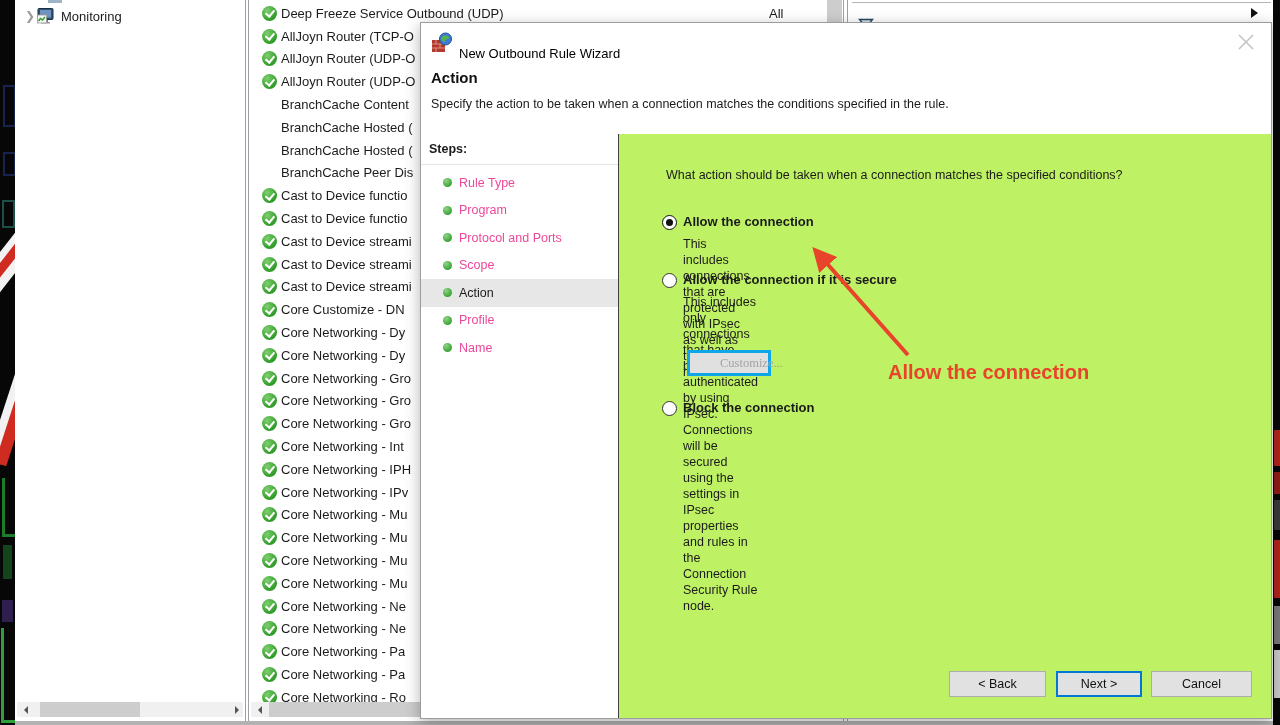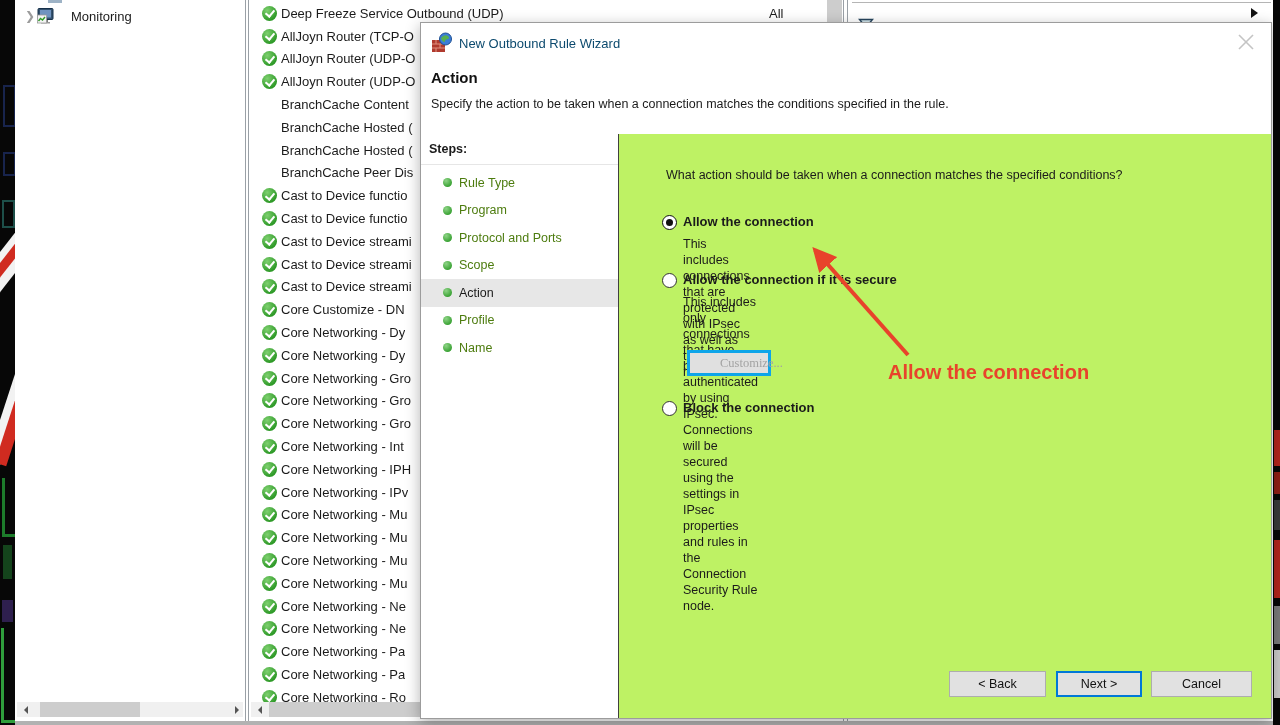--- a/index.html
+++ b/index.html
@@ -12,21 +12,21 @@
   #left-strip{left:0;width:15px;}
   #right-strip{left:1273px;width:7px;}
   .frag{position:absolute;}
 
   
   .mmc{position:absolute;left:15px;top:0;width:1258px;height:725px;background:#fff;}
 
   .tree-panel{position:absolute;left:0;top:0;width:230px;height:721px;background:#fff;border-right:1px solid #9aa0a6;}
   .tree-item{position:absolute;left:0;top:6px;height:20px;display:flex;align-items:center;cursor:default;}
   .chev{color:#9b9b9b;font-size:12px;width:12px;margin-left:10px;}
-  .tree-label{font-size:13px;margin-left:16px;}
+  .tree-label{font-size:13px;margin-left:6px;}
 
   .list-panel{position:absolute;left:233px;top:0;width:594px;height:721px;background:#fff;border-left:1px solid #9aa0a6;border-right:1px solid #9aa0a6;overflow:hidden;}
   #rules-rows{position:absolute;left:0;top:2px;width:100%;}
   .lrow{position:relative;height:22.8px;display:flex;align-items:center;font-size:13px;white-space:nowrap;}
   .check{width:15px;height:15px;border-radius:50%;margin-left:13px;margin-right:4px;flex:0 0 15px;
          background:radial-gradient(circle at 35% 30%,#7ed06f,#2f9a28 70%);position:relative;}
   .check.off{background:transparent;}
   .check:not(.off)::after{content:"";position:absolute;left:4.5px;top:2.5px;width:4px;height:7px;
          border-right:2px solid #fff;border-bottom:2px solid #fff;transform:rotate(40deg);}
   .rname{overflow:hidden;}
@@ -46,33 +46,33 @@
   .filter-row{position:absolute;left:0;top:4px;width:100%;height:30px;display:flex;align-items:flex-end;}
   .filter-label{font-size:13px;margin-left:8px;}
   .submenu-arrow{position:absolute;right:10px;top:4px;width:0;height:0;
                  border:5px solid transparent;border-left:7px solid #111;}
   .statusbar{position:absolute;left:0;top:721px;width:1258px;height:4px;background:#b2b2b2;}
 
   
   .wizard{position:absolute;left:420px;top:22px;width:850px;height:695px;background:#f0f0f0;
           border:1px solid #9c9c9c;box-shadow:0 4px 14px rgba(0,0,0,.3);z-index:10;}
   .wiz-header{position:absolute;left:0;top:0;width:100%;height:111px;background:#fff;border-bottom:1px solid #e0e0e0;}
-  .wiz-title{position:absolute;left:38px;top:13px;font-size:13px;color:#0c4a6e;}
+  .wiz-title{position:absolute;left:38px;top:23px;font-size:13px;color:#000000;}
   .wiz-close{position:absolute;right:14px;top:8px;width:22px;height:22px;cursor:default;}
   .wiz-heading{position:absolute;left:10px;top:46px;font-size:15px;font-weight:bold;color:#111;}
   .wiz-desc{position:absolute;left:10px;top:74px;font-size:12.5px;}
 
   .steps-panel{position:absolute;left:0;top:111px;width:197px;height:584px;background:#fff;border-right:7px solid #404040;}
   .steps-label{position:absolute;left:8px;top:8px;font-size:12.5px;font-weight:bold;}
   .steps-sep{position:absolute;left:0;right:0;top:30px;border-top:1px solid #e6e6e6;}
   #steps-list{position:absolute;left:0;top:35px;width:100%;}
   .step{position:relative;height:27.5px;display:flex;align-items:center;}
   .step .bullet{width:9px;height:9px;border-radius:50%;margin-left:22px;margin-right:7px;
                 background:radial-gradient(circle at 35% 30%,#8fd487,#36a030 75%);}
-  .step .slabel{font-size:12.5px;color:#4d7c0f;}
+  .step .slabel{font-size:12.5px;color:#ec4899;}
   .step.active{background:#e7e7e7;}
   .step.active .slabel{color:#1a1a1a;}
 
   .wiz-content{position:absolute;left:198px;top:111px;width:652px;height:584px;background:#bef264;}
   .question{position:absolute;left:47px;top:34px;font-size:12.5px;}
   .option{position:absolute;left:43px;}
   .radio{position:absolute;left:0;top:1px;width:13px;height:13px;border:1px solid #333;border-radius:50%;background:#fff;}
   .radio.selected{border-color:#111;}
   .radio.selected::after{content:"";position:absolute;left:3px;top:3px;width:7px;height:7px;border-radius:50%;background:#111;}
   .opt-label{position:absolute;left:21px;top:0;font-size:13px;font-weight:bold;white-space:nowrap;}

